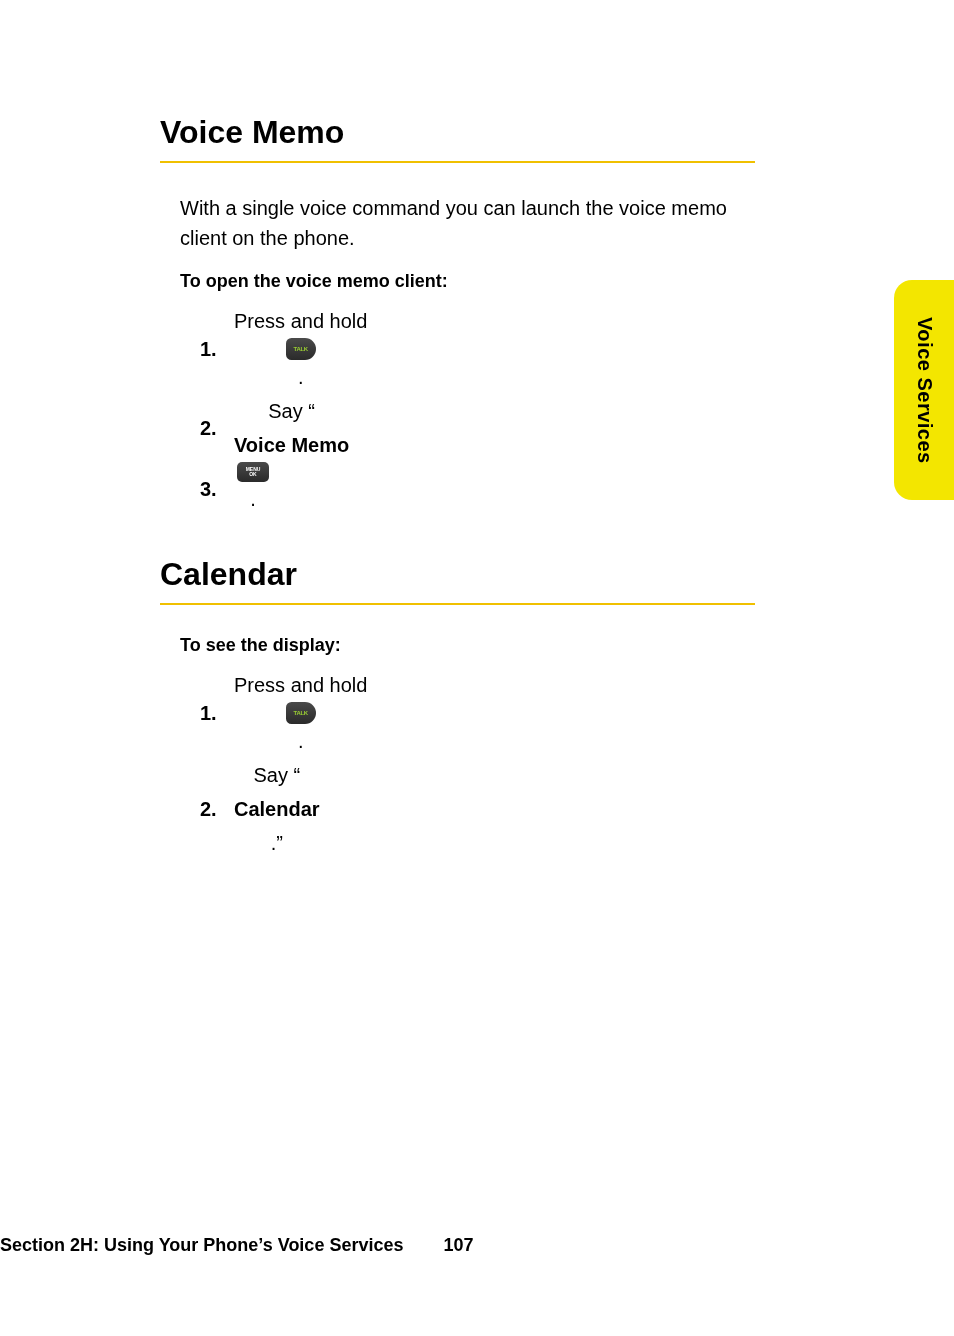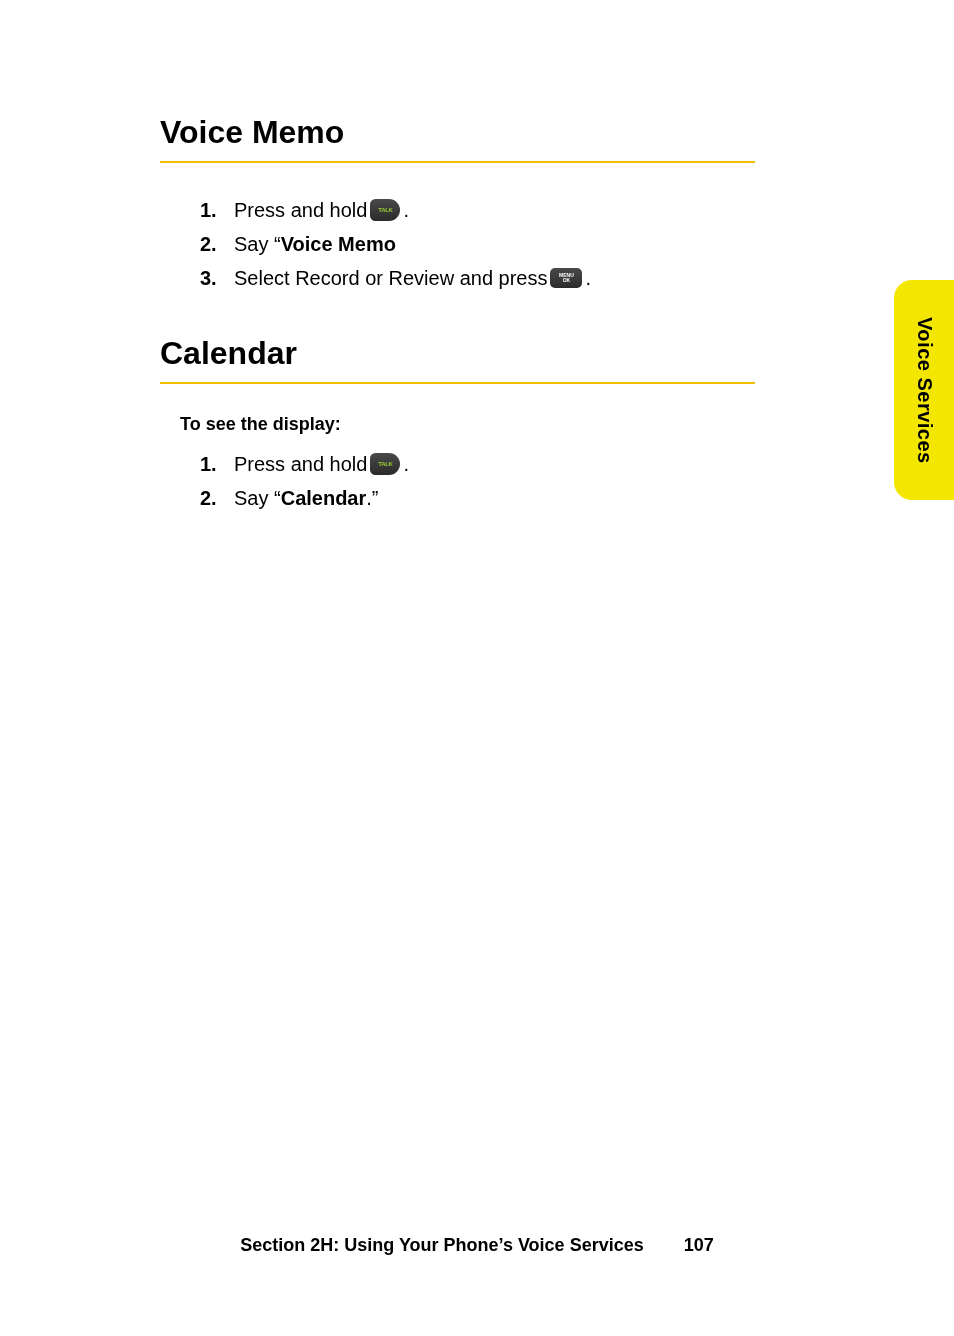--- a/index.html
+++ b/index.html
@@ -65,20 +65,21 @@
       font-family: 'Segoe UI', 'Helvetica Neue', Arial, sans-serif;
     }
     .list-marker {
       font-weight: bold;
       min-width: 34px;
     }
     .list-content {
       display: inline-flex;
       align-items: center;
       flex-wrap: wrap;
+      flex-direction: column;
     }
     .bold-inline {
       font-weight: bold;
     }
     .key-icon {
       display: inline-flex;
       width: 30px;
       height: 22px;
       background: #3a3a3a;
       border-radius: 6px 10px 10px 6px;
@@ -134,21 +135,21 @@
       font-weight: bold;
       color: #000000;
       font-family: 'Segoe UI', 'Helvetica Neue', Arial, sans-serif;
       letter-spacing: 0.5px;
     }
     .footer {
       position: absolute;
       bottom: 80px;
       left: 0;
       width: 954px;
-      text-align: center;
+      text-align: left;
       font-size: 18px;
       font-weight: bold;
       color: #000000;
       font-family: 'Segoe UI', 'Helvetica Neue', Arial, sans-serif;
     }
     .footer-section {
       display: inline;
     }
     .footer-page {
       display: inline;
@@ -158,40 +159,41 @@
       margin-top: 28px;
     }
   </style>
 </head>
 <body>
 
 <div class="page">
 
   <h2 class="section-heading">Voice Memo</h2>
   <hr class="section-rule">
+  <p class="body-text">With a single voice command you can launch the voice memo client on the phone.</p>
+  <p class="sub-heading">To open the voice memo client:</p>
   <ol class="numbered-list">
     <li>
       <span class="list-marker">1.</span>
       <span class="list-content">
         <span>Press and hold </span>
         <span class="key-icon key-icon-talk"></span>
         <span>.</span>
       </span>
     </li>
     <li>
       <span class="list-marker">2.</span>
       <span class="list-content">
         <span>Say “</span>
         <span class="bold-inline">Voice Memo</span>
       </span>
     </li>
     <li>
       <span class="list-marker">3.</span>
       <span class="list-content">
-        <span>Select Record or Review and press </span>
         <span class="key-icon key-icon-menu"></span>
         <span>.</span>
       </span>
     </li>
   </ol>
 
   <div class="section-block-2">
     <h2 class="section-heading">Calendar</h2>
     <hr class="section-rule">
     <p class="sub-heading">To see the display:</p>

